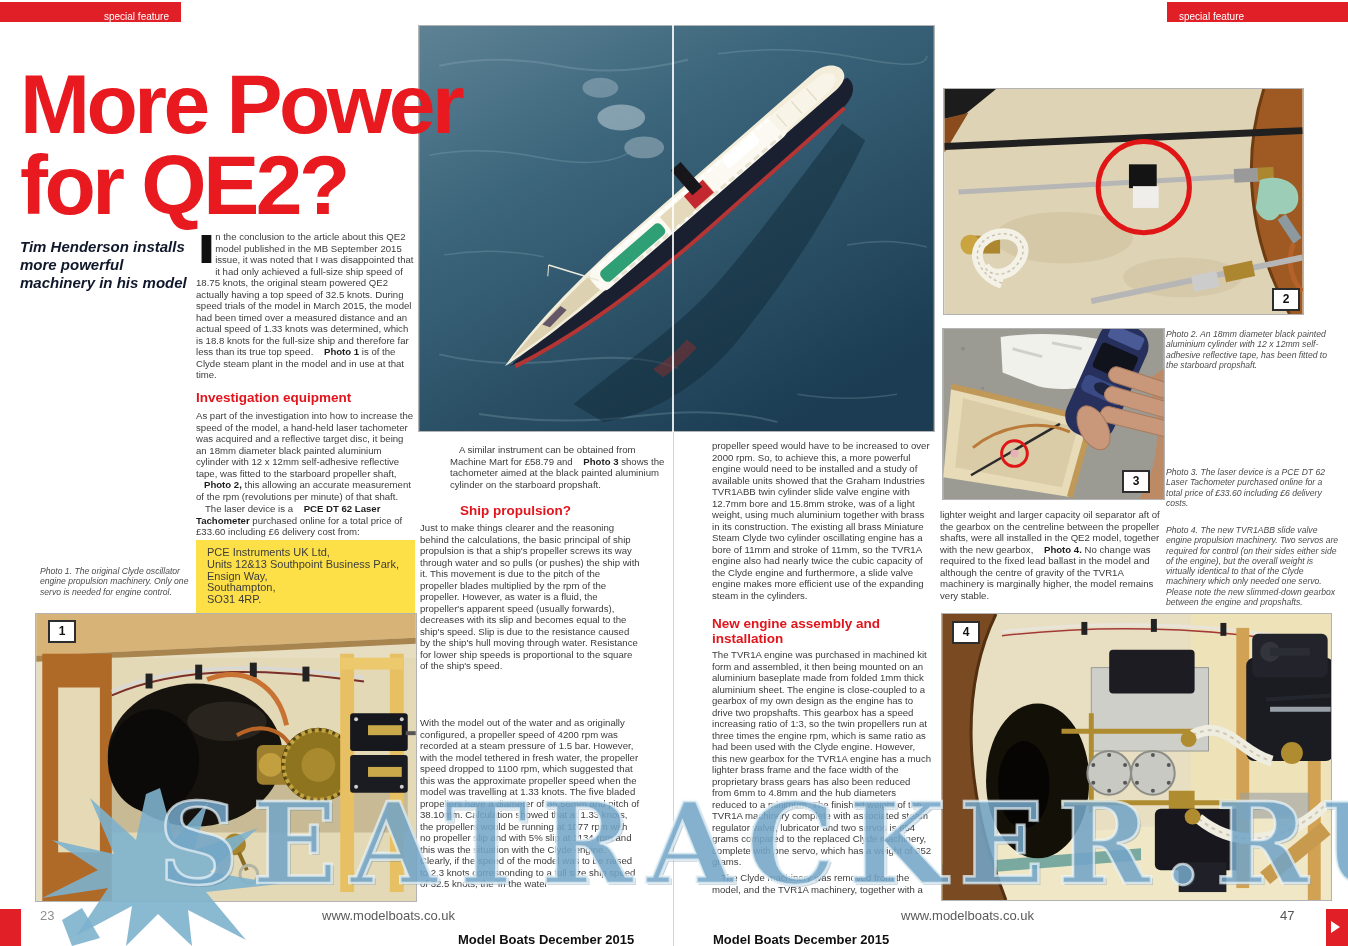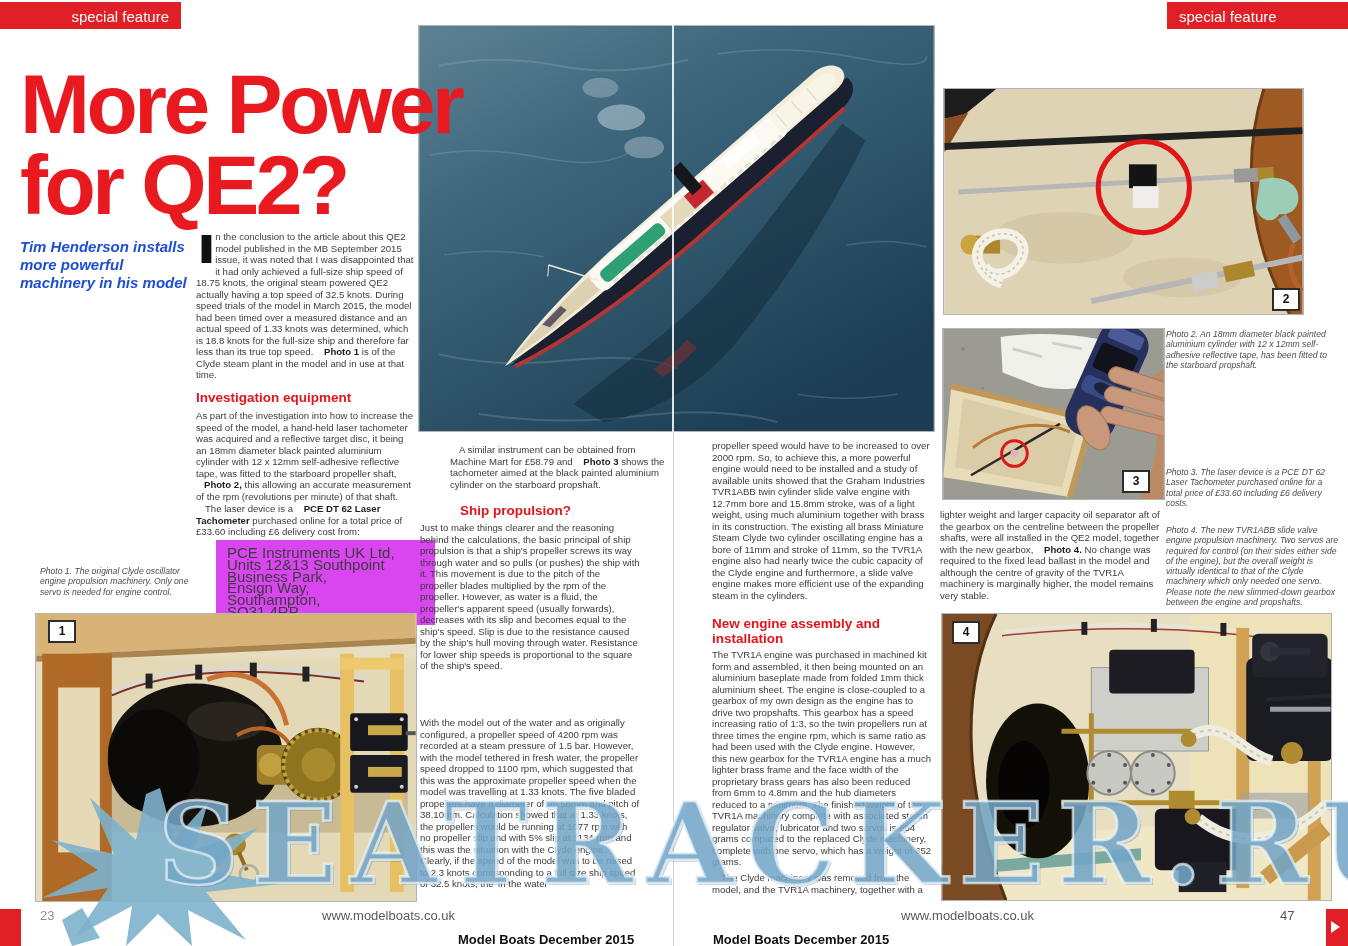--- a/index.html
+++ b/index.html
@@ -1,37 +1,37 @@
 <!DOCTYPE html>
 <html><head>
 <meta charset="utf-8">
 <style>
   html,body{margin:0;padding:0;background:#888;}
   #spread{position:relative;width:1348px;height:946px;background:#ffffff;overflow:hidden;
           font-family:"Liberation Sans",sans-serif;}
   .abs{position:absolute;}
   
-  .tagbar{position:absolute;top:2px;height:27px;width:181px;background:#e01f26;color:#fff;
-          font-size:15px;line-height:29px;}
+  .tagbar{position:absolute;top:2px;height:20px;width:181px;background:#e01f26;color:#fff;
+          font-size:10px;line-height:29px;}
   .tagbar.left{left:0;text-align:right;padding-right:12px;box-sizing:border-box;}
   .tagbar.right{left:1167px;text-align:left;padding-left:12px;box-sizing:border-box;}
   
   .title{position:absolute;left:20px;top:64px;color:#e8191f;font-weight:bold;
          font-size:84px;line-height:81px;letter-spacing:-3.5px;z-index:6;white-space:nowrap;}
   .standfirst{position:absolute;left:20px;top:238px;width:182px;font-weight:bold;font-style:italic;
-         font-size:15px;line-height:18px;color:#1d4ed8;}
+         font-size:15px;line-height:18px;color:#0f172a;}
   
   .body{font-size:9.6px;line-height:11.5px;color:#3c3c3c;margin:0;}
   .body .b{font-weight:bold;color:#1d1d1d;padding-left:8px;}
   .indent{text-indent:9px;}
   .rh{color:#e2141c;font-weight:bold;font-size:13.5px;line-height:14.5px;margin:0;}
   .dropcap{float:left;font-weight:bold;font-size:40px;line-height:33px;color:#111;
            margin:2px 7px 0 1px;display:inline-block;transform:scaleX(1.7);transform-origin:left;}
   .bluebox{position:absolute;left:196px;top:540px;width:219px;box-sizing:border-box;
-           background:#d946ef;padding:7px 11px;font-size:15px;line-height:11.8px;color:#3c3c3c;margin-left:20px;}
+           background:#fde047;padding:7px 11px;font-size:11px;line-height:11.8px;color:#3c3c3c;}
   .cap{position:absolute;font-style:italic;font-size:8.6px;line-height:10.3px;color:#4c4c4c;}
   
   .ph{position:absolute;border:1px solid #b3b3b3;box-sizing:border-box;overflow:hidden;background:#ddd;}
   .ph svg{display:block;width:100%;height:100%;}
   .badge{position:absolute;width:24px;height:19px;background:#fff;border:2px solid #2d2d2d;
          color:#111;font-weight:bold;font-size:12px;text-align:center;line-height:18px;z-index:12;}
   
   .fold-top{position:absolute;left:672px;top:25px;width:2px;height:407px;background:rgba(255,255,255,.85);z-index:8;}
   .fold-bot{position:absolute;left:673px;top:432px;width:1px;height:514px;background:#d2d2d2;z-index:8;}
   

